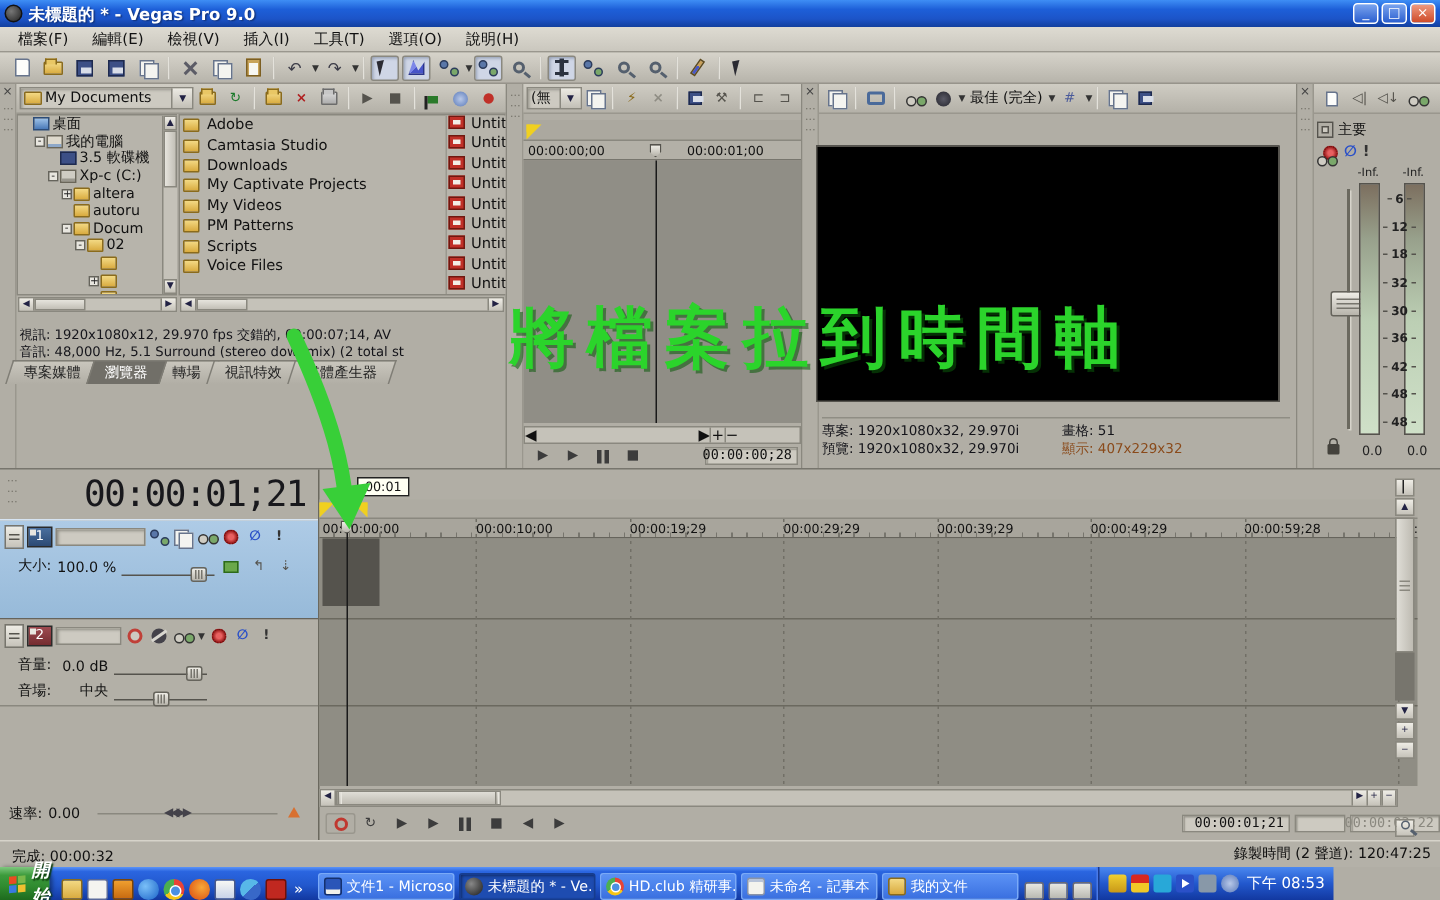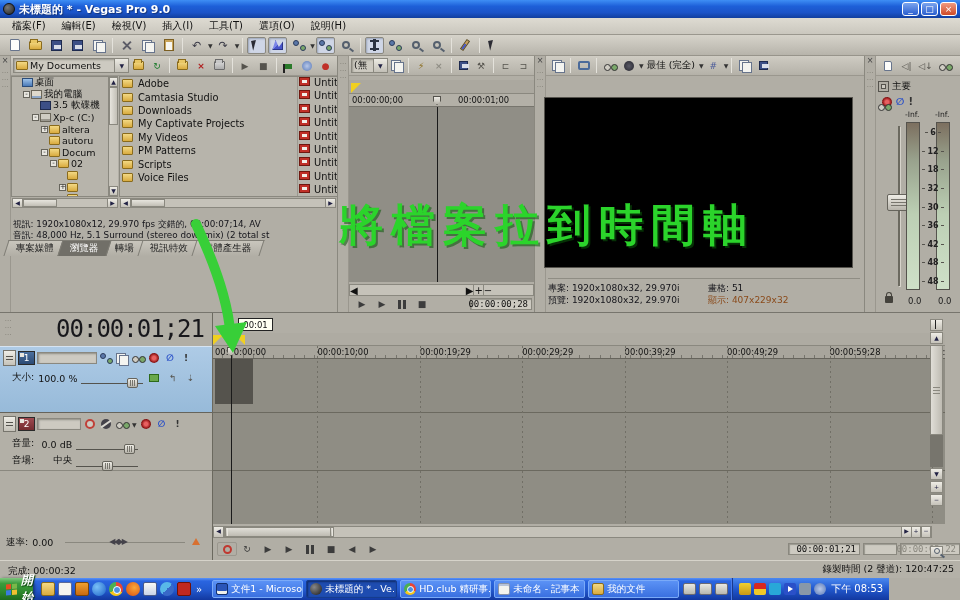--- a/index.html
+++ b/index.html
@@ -183,21 +183,21 @@
 .vbtn{width:13px;height:12px;background:linear-gradient(#efede6,#c5c2b9);border:1px solid #8a887f;font-size:6px;text-align:center;line-height:10px;color:#224;margin-bottom:1px}
 .flagico{width:7px;height:5px;background:#222;position:relative;margin:2px auto 0}
 .flagico::after{content:"";position:absolute;left:-2px;top:0;width:1.5px;height:9px;background:#222}
 #vthumb{width:13px;height:90px;background:linear-gradient(90deg,#e0ded7,#bebbb2);border:1px solid #8a887f;display:flex;flex-direction:column;justify-content:center;gap:2px;padding:0 2px}
 #vthumb i{height:1px;background:#8a887f}
 #vdark{width:13px;height:32px;background:#77756d;margin-bottom:1px}
 
 #statusbar{left:0;top:560px;width:960px;height:18px;background:#b4b1a8;border-top:1px solid #d6d3ca;font-size:9.5px}
 #statusbar .l{position:absolute;left:8px;top:4px}
 #statusbar .r{position:absolute;right:6px;top:2px}
-#taskbar{left:0;top:578px;width:864px;height:22px;background:linear-gradient(180deg,#5a93f8 0%,#2a65e0 14%,#2258cd 55%,#1238a0 100%);display:flex;align-items:center}
+#taskbar{left:0;top:578px;width:864px;height:22px;background:linear-gradient(180deg,#5a93f8 0%,#2a65e0 14%,#2258cd 55%,#1238a0 100%);display:flex;align-items:flex-end}
 #startbtn{height:22px;width:72px;border-radius:0 9px 9px 0;background:linear-gradient(180deg,#7ec87e 0%,#3c9b3c 25%,#2f8a2f 60%,#1e6a1e 100%);display:flex;align-items:center;gap:4px;padding-left:6px;color:#fff;font-weight:bold;font-style:italic;font-size:12px;text-shadow:1px 1px 1px #0a3a0a;box-shadow:2px 0 3px rgba(0,0,0,.4)}
 .winflag{width:11px;height:11px;display:grid;grid-template-columns:5px 5px;grid-template-rows:5px 5px;gap:1px;transform:skewY(-6deg)}
 .winflag i:nth-child(1){background:#e84c22}.winflag i:nth-child(2){background:#7ab84a}
 .winflag i:nth-child(3){background:#3a7ae0}.winflag i:nth-child(4){background:#f0c030}
 #quick{display:flex;align-items:center;gap:3px;padding:0 4px;margin-left:4px}
 .qi{width:14px;height:14px;border-radius:2px}
 .qi.ic-q-folder{background:linear-gradient(#f3d984,#d9ab3f);border:1px solid #8a6b1c}
 .qi.ic-q-doc{background:#f4f4f0;border:1px solid #5a6a9a}
 .qi.ic-q-winamp{background:linear-gradient(#f0a030,#c86a10);border:1px solid #7a4408}
 .qi.ic-q-ie{background:radial-gradient(circle at 35% 35%,#7ac0f8,#1a62c8);border-radius:50%}

